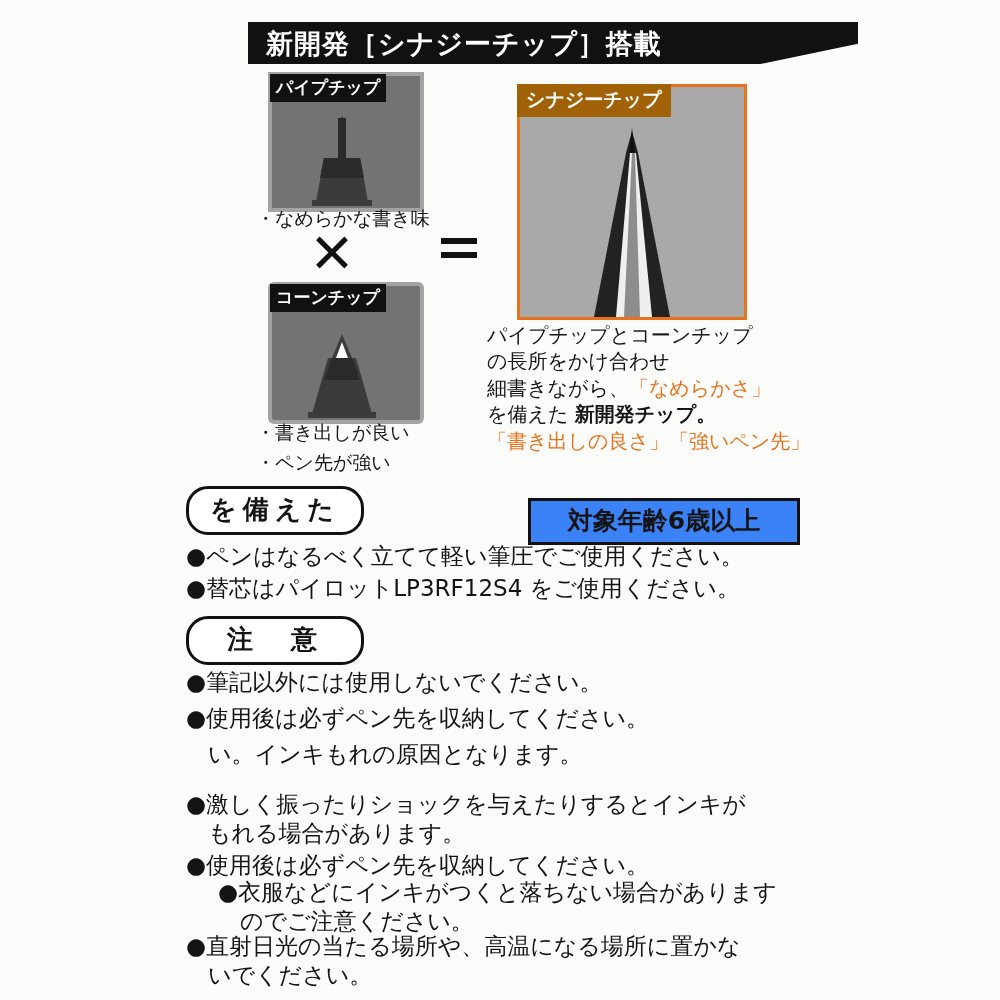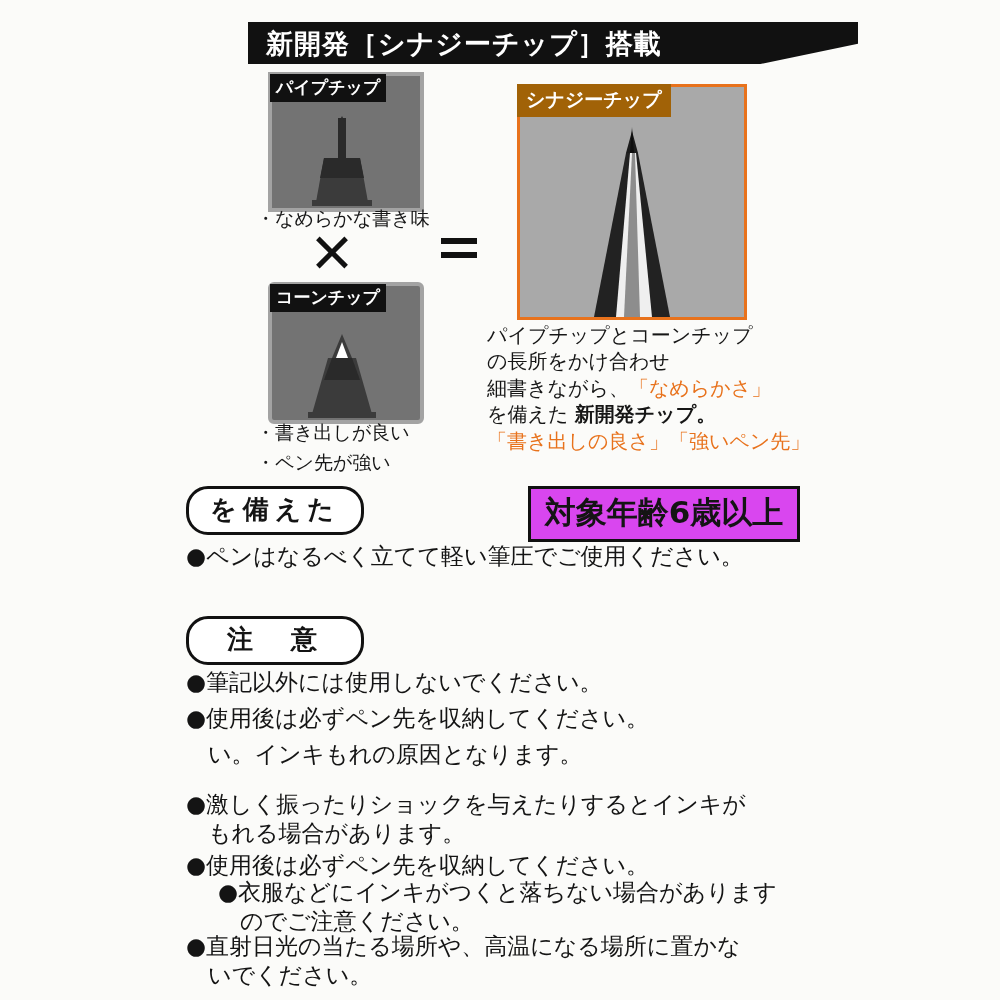--- a/index.html
+++ b/index.html
@@ -167,25 +167,25 @@
     padding: 3px 0 5px 0;
     background: #ffffff;
     white-space: nowrap;
   }
   .pill.usage { left: 186px; top: 486px; width: 172px; }
   .pill.caution { left: 186px; top: 616px; width: 172px; }
 
   .agebox {
     position: absolute;
     left: 528px;
-    top: 486px;
+    top: 498px;
     width: 266px;
     border: 3px solid #111111;
-    background: #d946ef;
-    font-size: 31px;
+    background: #3b82f6;
+    font-size: 25px;
     font-weight: bold;
     text-align: center;
     padding: 3px 0 5px 0;
     white-space: nowrap;
   }
 
   .item {
     position: absolute;
     font-size: 23px;
     line-height: 1.27;
@@ -275,20 +275,21 @@
     </div>
     <div class="line">
       <span class="hl">「書き出しの良さ」「強いペン先」</span>
     </div>
   </div>
 
   <div class="pill usage">を備えた</div>
   <div class="agebox">対象年齢6歳以上</div>
 
   <div class="item" style="left:186px; top:542px;">●ペンはなるべく立てて軽い筆圧でご使用ください。</div>
+  <div class="item" style="left:186px; top:574px;">●替芯はパイロットLP3RF12S4 をご使用ください。</div>
 
   <div class="pill caution">注　意</div>
 
   <div class="item" style="left:186px; top:668px;">●筆記以外には使用しないでください。</div>
   <div class="item" style="left:186px; top:704px;">●使用後は必ずペン先を収納してください。</div>
 
   <div class="item" style="left:186px; top:740px;">
     <span class="cont">い。インキもれの原因となります。</span>
   </div>
 

